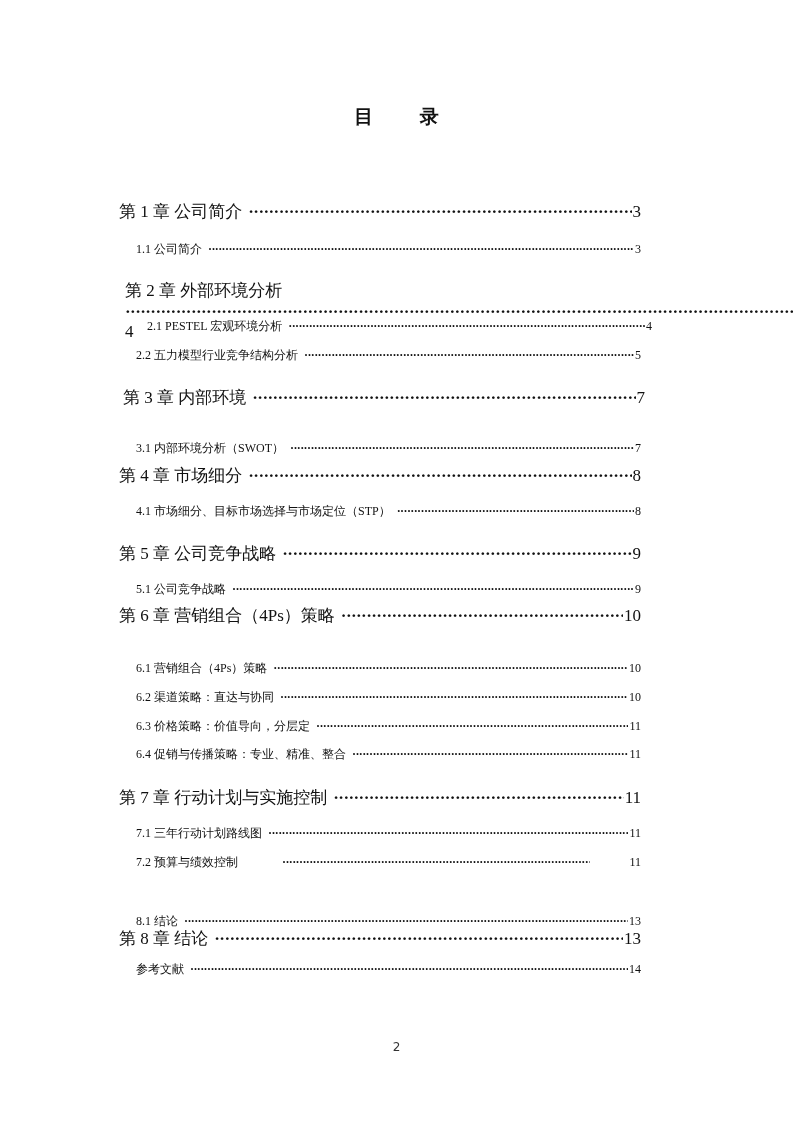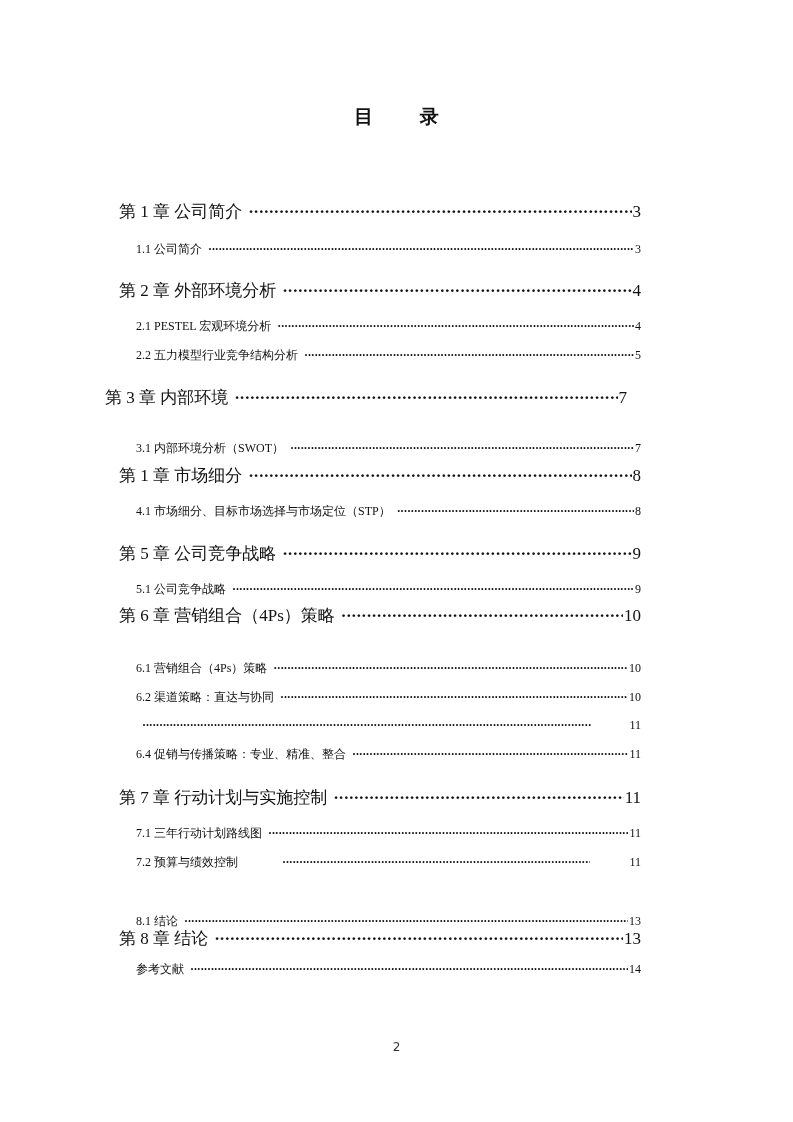--- a/index.html
+++ b/index.html
@@ -28,47 +28,47 @@
     <div class="toc-row chapter" style="left: 119px; width: 522px; top: 200px;">
       <span class="label">第 1 章  公司简介</span>
       <span class="leader"></span>
       <span class="page">3</span>
     </div>
     <div class="toc-row section" style="left: 136px; width: 505px; top: 241px;">
       <span class="label">1.1  公司简介</span>
       <span class="leader"></span>
       <span class="page">3</span>
     </div>
-    <div class="toc-row chapter" style="left: 119px; width: 522px; top: 279px;">
+    <div class="toc-row chapter" style="left: 119px; width: 522px; top: 279px; flex-direction: column;">
       <span class="label">第 2 章  外部环境分析</span>
       <span class="leader"></span>
       <span class="page">4</span>
     </div>
-    <div class="toc-row section" style="left: 136px; width: 505px; top: 318px; justify-content: space-between;">
+    <div class="toc-row section" style="left: 147px; width: 505px; top: 318px; justify-content: space-between;">
       <span class="label">2.1 PESTEL 宏观环境分析</span>
       <span class="leader"></span>
       <span class="page">4</span>
     </div>
     <div class="toc-row section" style="left: 136px; width: 505px; top: 347px;">
       <span class="label">2.2  五力模型行业竞争结构分析</span>
       <span class="leader"></span>
       <span class="page">5</span>
     </div>
-    <div class="toc-row chapter" style="left: 105px; width: 522px; top: 386px;">
+    <div class="toc-row chapter" style="left: 123px; width: 522px; top: 386px;">
       <span class="label">第 3 章  内部环境</span>
       <span class="leader"></span>
       <span class="page">7</span>
     </div>
     <div class="toc-row section" style="left: 136px; width: 505px; top: 425px; margin-top: 15px;">
       <span class="label">3.1  内部环境分析（SWOT）</span>
       <span class="leader"></span>
       <span class="page">7</span>
     </div>
     <div class="toc-row chapter" style="left: 119px; width: 522px; top: 464px;">
-      <span class="label">第 1 章  市场细分</span>
+      <span class="label">第 4 章  市场细分</span>
       <span class="leader"></span>
       <span class="page">8</span>
     </div>
     <div class="toc-row section" style="left: 136px; width: 505px; top: 503px;">
       <span class="label">4.1  市场细分、目标市场选择与市场定位（STP）</span>
       <span class="leader"></span>
       <span class="page">8</span>
     </div>
     <div class="toc-row chapter" style="left: 119px; width: 522px; top: 542px;">
       <span class="label">第 5 章  公司竞争战略</span>
@@ -89,20 +89,21 @@
       <span class="label">6.1  营销组合（4Ps）策略</span>
       <span class="leader"></span>
       <span class="page">10</span>
     </div>
     <div class="toc-row section" style="left: 136px; width: 505px; top: 689px;">
       <span class="label">6.2  渠道策略：直达与协同</span>
       <span class="leader"></span>
       <span class="page">10</span>
     </div>
     <div class="toc-row section" style="left: 136px; width: 505px; top: 718px;">
+      <span class="label">6.3  价格策略：价值导向，分层定</span>
       <span class="leader"></span>
       <span class="page">11</span>
     </div>
     <div class="toc-row section" style="left: 136px; width: 505px; top: 746px;">
       <span class="label">6.4  促销与传播策略：专业、精准、整合</span>
       <span class="leader"></span>
       <span class="page">11</span>
     </div>
     <div class="toc-row chapter" style="left: 119px; width: 522px; top: 786px;">
       <span class="label">第 7 章  行动计划与实施控制</span>

